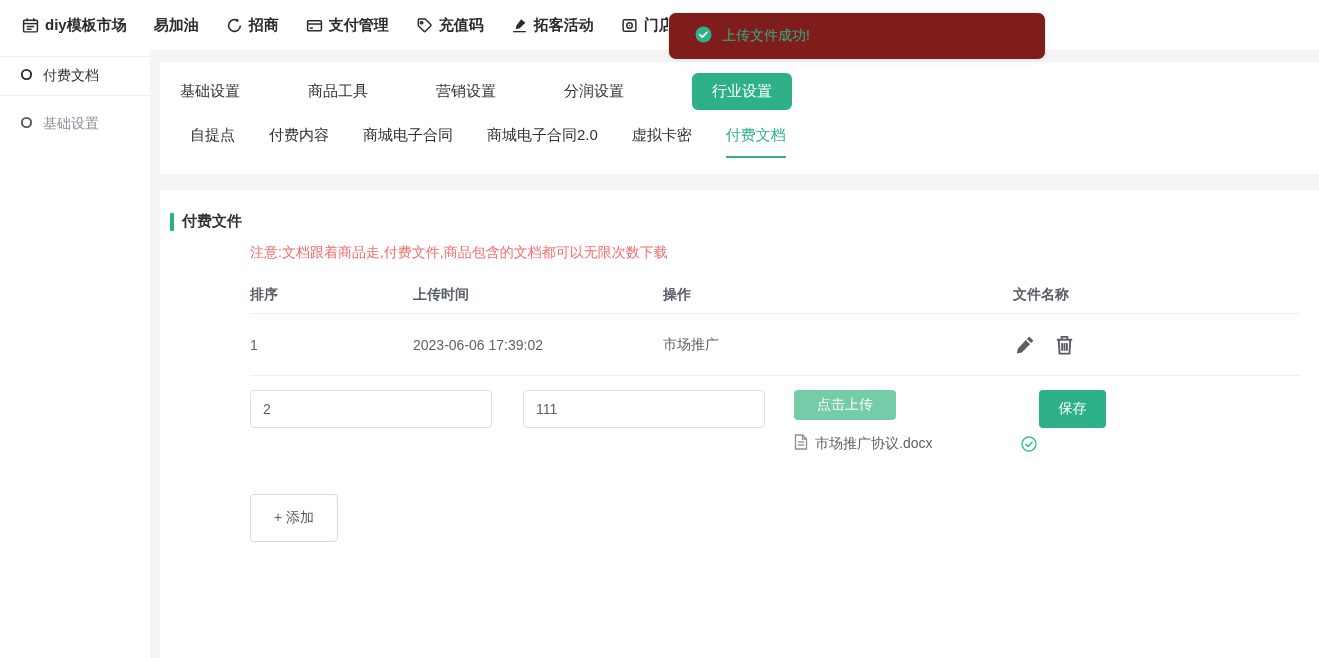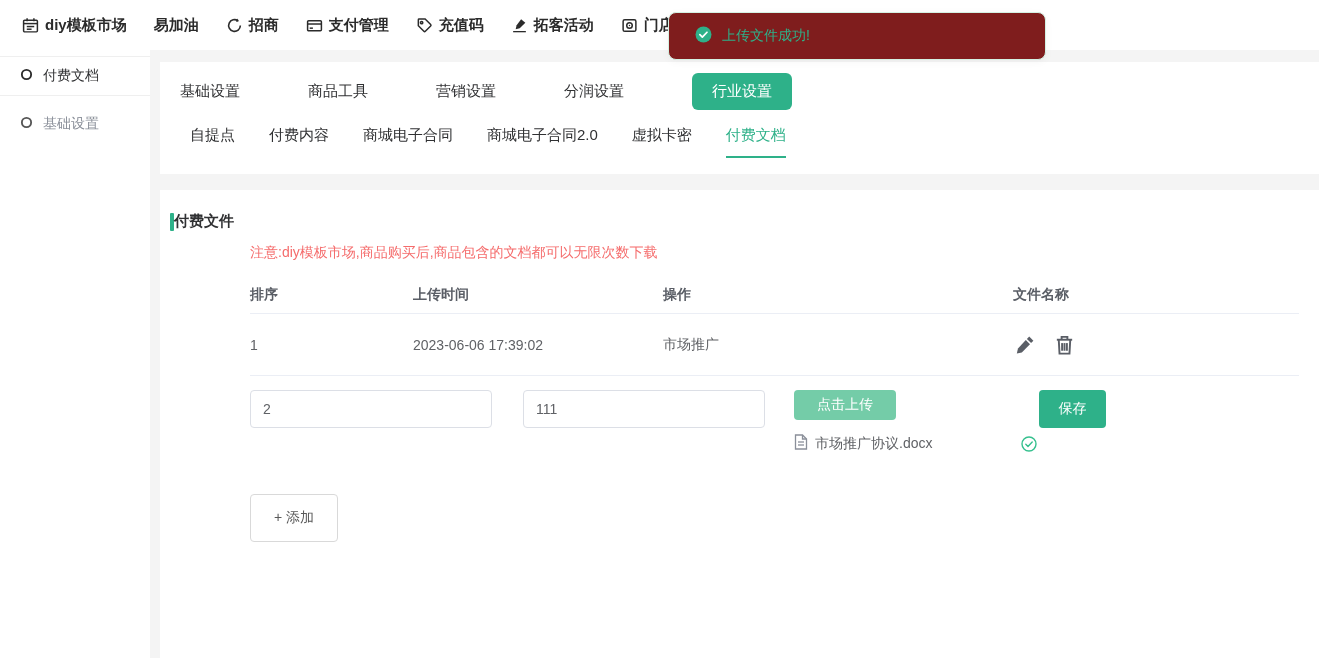--- a/index.html
+++ b/index.html
@@ -38,21 +38,21 @@
   
   .tabs { display:flex; align-items:center; gap:68px; padding-left:20px; height:58px; }
   .tab { font-size:15px; color:#303133; cursor:pointer; white-space:nowrap; }
   .tab.active {
     background:#2eb189; color:#fff; padding:9px 20px; border-radius:6px;
   }
   .subtabs { display:flex; align-items:flex-start; gap:34px; padding-left:30px; margin-top:6px; }
   .subtab { font-size:15px; color:#303133; cursor:pointer; padding-bottom:11px; white-space:nowrap; }
   .subtab.active { color:#2eb189; border-bottom:2px solid #2eb189; }
   
-  .section-head { display:flex; align-items:center; margin:22px 0 0 10px; }
+  .section-head { display:flex; align-items:center; margin:22px 0 0 10px; gap:8px; }
   .section-bar { width:4px; height:18px; background:#2eb189; border-radius:1px; }
   .section-title { font-size:15px; font-weight:bold; color:#303133; }
   .section-note { margin:13px 0 0 90px; color:#f56c6c; font-size:14px; }
   
   .table { margin:14px 20px 0 90px; }
   .t-row { display:grid; grid-template-columns:163px 250px 350px 1fr; align-items:center; }
   .t-head { height:38px; border-bottom:1px solid #ebeef5; }
   .t-head .t-cell { font-size:14px; font-weight:bold; color:#5a5e66; }
   .t-data { height:62px; border-bottom:1px solid #ebeef5; }
   .t-cell { font-size:14px; color:#606266; }
@@ -199,21 +199,21 @@
     <div class="subtab">虚拟卡密</div>
     <div class="subtab active">付费文档</div>
   </div>
 </div>
 
 <div class="panel-bottom">
   <div class="section-head">
     <span class="section-bar"></span>
     <span class="section-title">付费文件</span>
   </div>
-  <div class="section-note">注意:diy模板市场,商品购买后,商品包含的文档都可以无限次数下载</div>
+  <div class="section-note">注意:文档跟着商品走,付费文件,商品包含的文档都可以无限次数下载</div>
 
   <div class="table">
     <div class="t-row t-head">
       <div class="t-cell">排序</div>
       <div class="t-cell">上传时间</div>
       <div class="t-cell">操作</div>
       <div class="t-cell">文件名称</div>
     </div>
     <div class="t-row t-data">
       <div class="t-cell">1</div>

